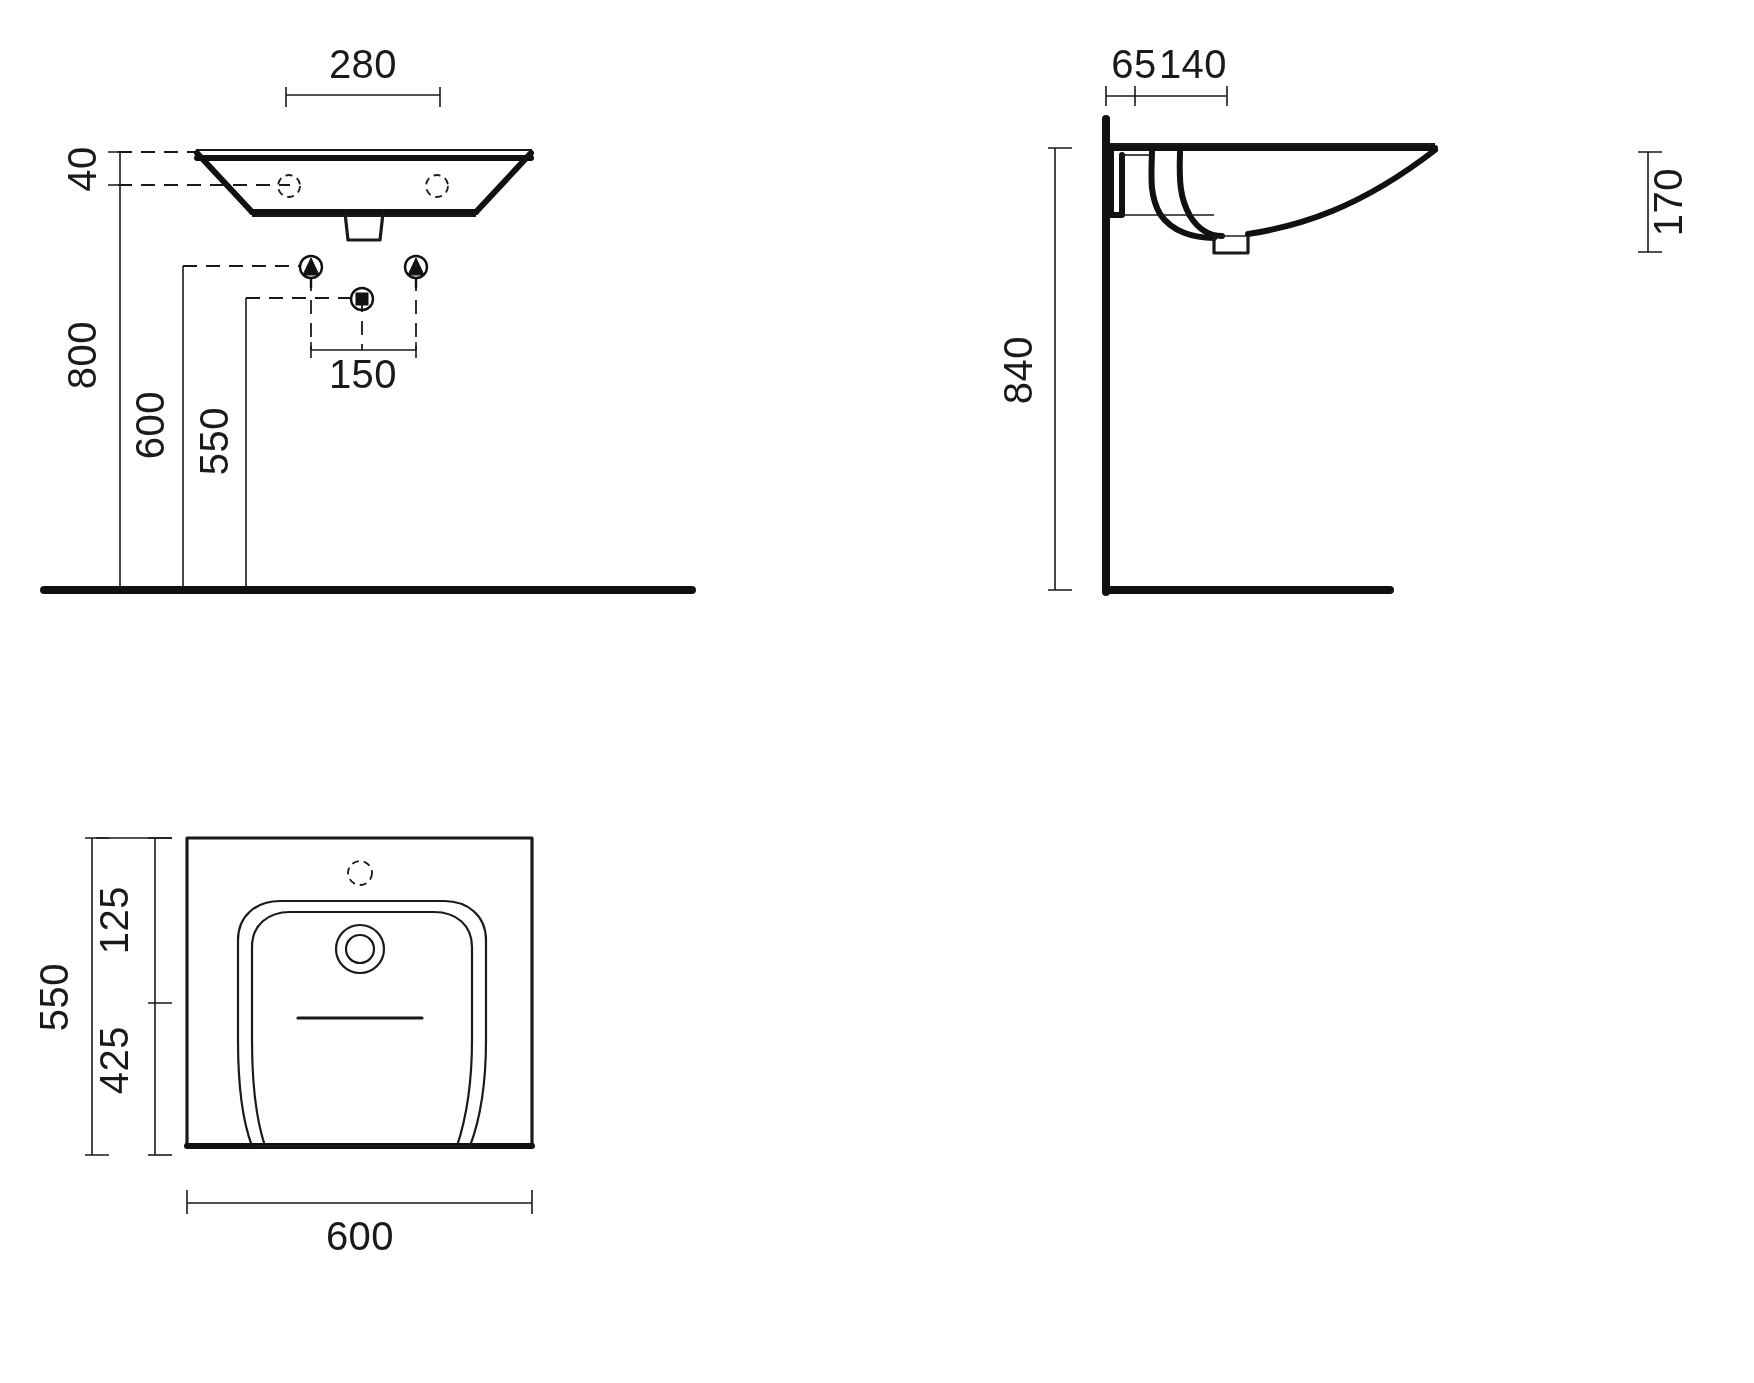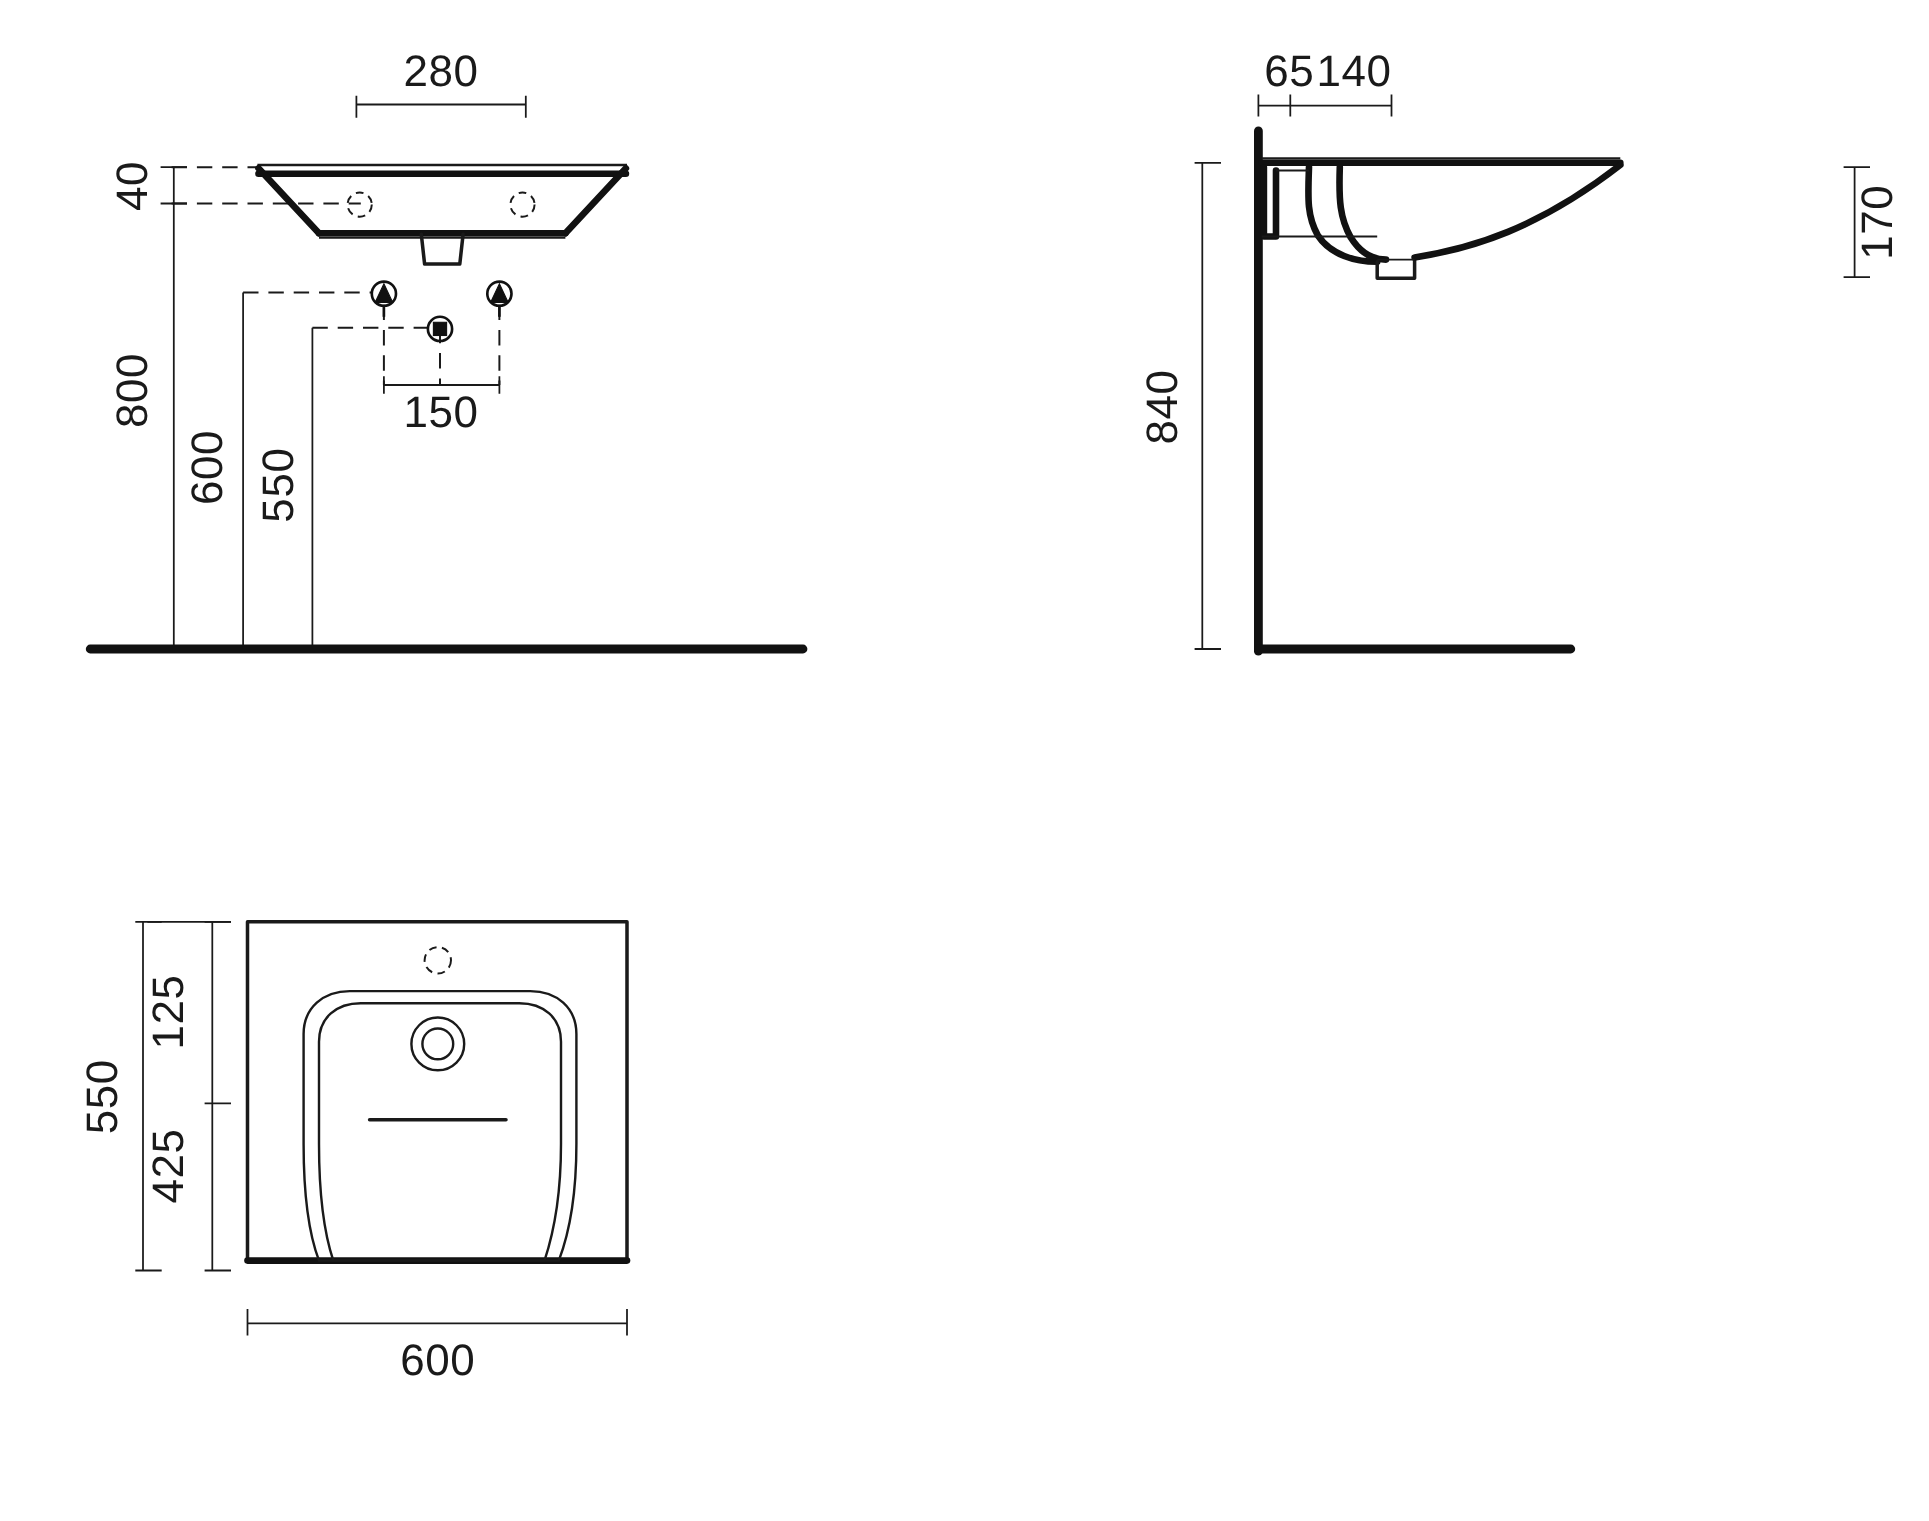--- a/index.html
+++ b/index.html
@@ -12,21 +12,20 @@
     height: 1383px;
     font-family: "Liberation Sans", sans-serif;
     overflow: hidden;
     position: relative;
   }
   #sheet {
     position: absolute;
     left: 0; top: 0;
     width: 1688px;
     height: 1383px;
-    padding-left: 38px;
   }
   svg { display: block; }
   .dimtext {
     font-family: "Liberation Sans", sans-serif;
     font-size: 40px;
     fill: #1a1a1a;
     letter-spacing: 0.5px;
   }
   .dimtext-v {
     font-family: "Liberation Sans", sans-serif;

